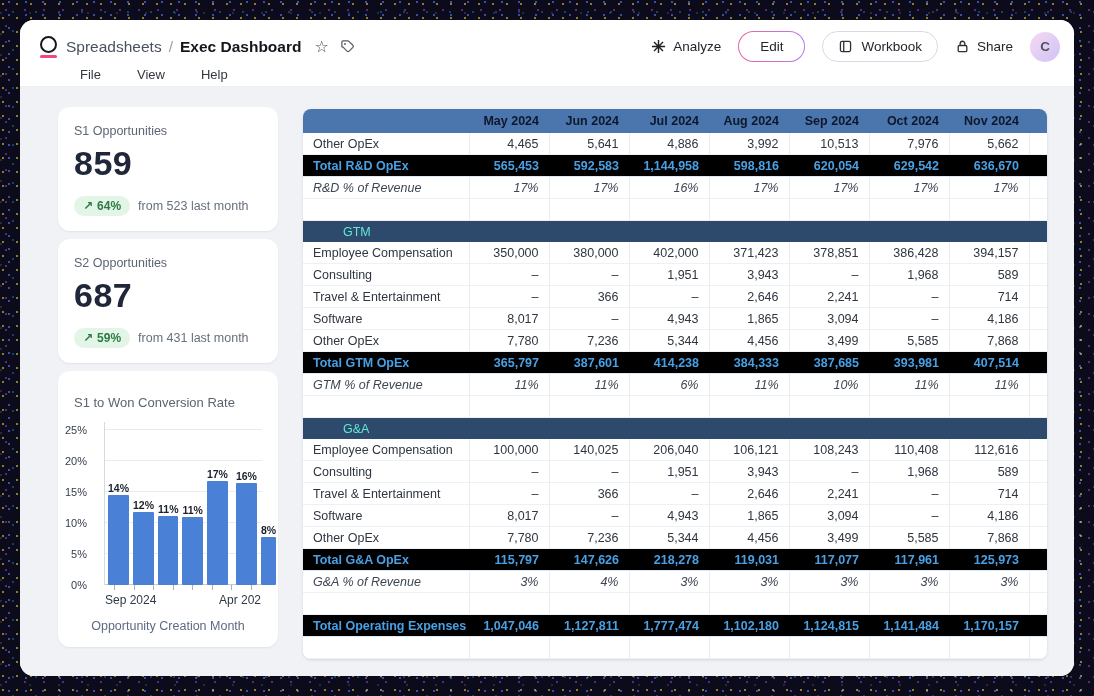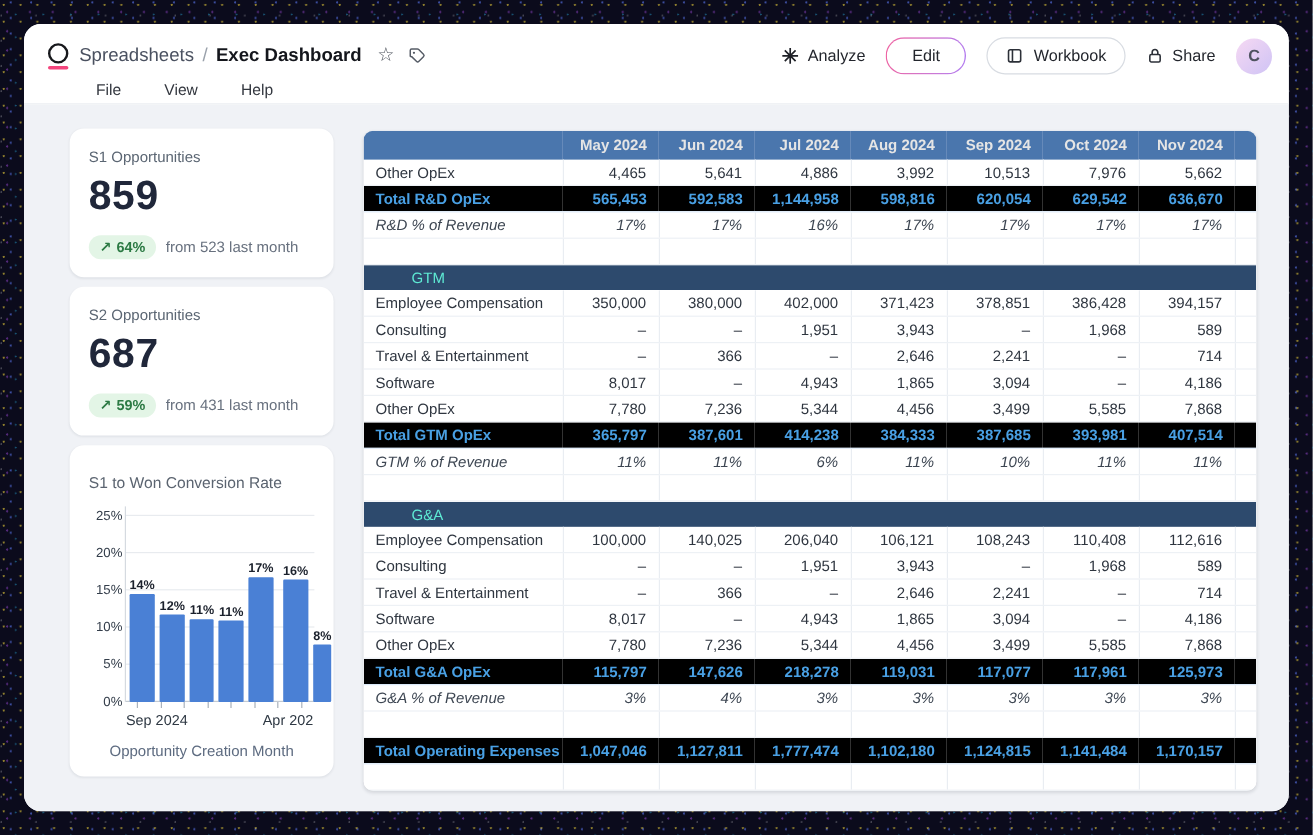--- a/index.html
+++ b/index.html
@@ -63,39 +63,39 @@
   .kpi-value{font-size:34px;font-weight:600;color:#20273a;margin-top:6px;letter-spacing:.5px;}
   .kpi-row{display:flex;align-items:center;gap:8px;margin-top:13px;}
   .pill-up{background:#e3f5e6;color:#2c7a44;font-size:12px;font-weight:600;border-radius:10px;padding:3px 9px;display:flex;gap:4px;align-items:center;}
   .kpi-note{font-size:12.5px;color:#67707e;}
 
   .chart-card{height:276px;padding:15px 16px;}
   .chart-title{font-size:19px;font-weight:700;color:#1d2433;}
   .chart-subtitle{font-size:13px;color:#5b6470;margin-top:9px;}
   .chart-wrap{display:flex;margin-top:12px;}
   .ycol{width:30px;position:relative;height:163px;flex:none;}
-  .ylab{position:absolute;right:2px;font-size:11px;color:#343e4b;transform:translateY(50%);}
+  .ylab{position:absolute;right:17px;font-size:11px;color:#343e4b;transform:translateY(50%);}
   .plot{position:relative;flex:1;height:163px;border-left:1px solid #d5dae0;}
   .gridline{position:absolute;left:0;right:0;height:1px;background:#e8ebef;}
   .gridline.zero{background:#c3cad2;}
   .bars{position:absolute;left:3px;right:3px;bottom:0;top:0;display:flex;align-items:flex-end;gap:4px;}
   .bar-wrap{flex:1;display:flex;flex-direction:column;align-items:center;justify-content:flex-end;}
   .bar-label{font-size:10.5px;font-weight:700;color:#1b212c;margin-bottom:1px;white-space:nowrap;}
   .bar{width:100%;background:#4a80d5;border-radius:1px;}
   .ticksrow{display:flex;gap:4px;padding:0 3px;height:5px;}
   .tickcell{flex:1;display:flex;justify-content:center;}
   .tick{width:1px;height:5px;background:#aab2bc;}
   .xlabels{display:flex;justify-content:space-between;font-size:12px;color:#2f3944;margin-top:3px;padding:0 1px;}
   .xtitle{text-align:center;font-size:12.5px;color:#5d6b80;margin-top:12px;}
 
   
   .main{flex:none;width:744px;}
   .table-card{width:744px;margin-top:2px;border-radius:8px;overflow:hidden;background:#fff;box-shadow:0 1px 3px rgba(15,23,42,.12);}
   table{border-collapse:collapse;width:100%;table-layout:fixed;}
-  th{background:#4a76ad;color:#e5e5e5;font-size:12.5px;font-weight:600;height:24px;padding:0 10px;text-align:right;}
+  th{background:#4a76ad;color:#0f172a;font-size:12.5px;font-weight:600;height:24px;padding:0 10px;text-align:right;}
   th.label{text-align:left;}
   td{height:21px;font-size:12.5px;color:#2f3640;padding:0 10px;border-bottom:1px solid #edf1f5;background:#fff;
      white-space:nowrap;overflow:hidden;}
   td.label{text-align:left;}
   td.num{text-align:right;border-left:1px solid #e9edf2;}
   tr.total td{background:#000000;color:#49a0e4;font-weight:700;border-left:none;border-bottom:1px solid #dbe9f8;}
   tr.percent td{font-style:italic;color:#3d4652;}
   tr.section td{background:#2d4a6d;color:#5eead4;font-weight:400;border-left:none;border-bottom:none;padding-left:40px;}
 </style>
 </head>

